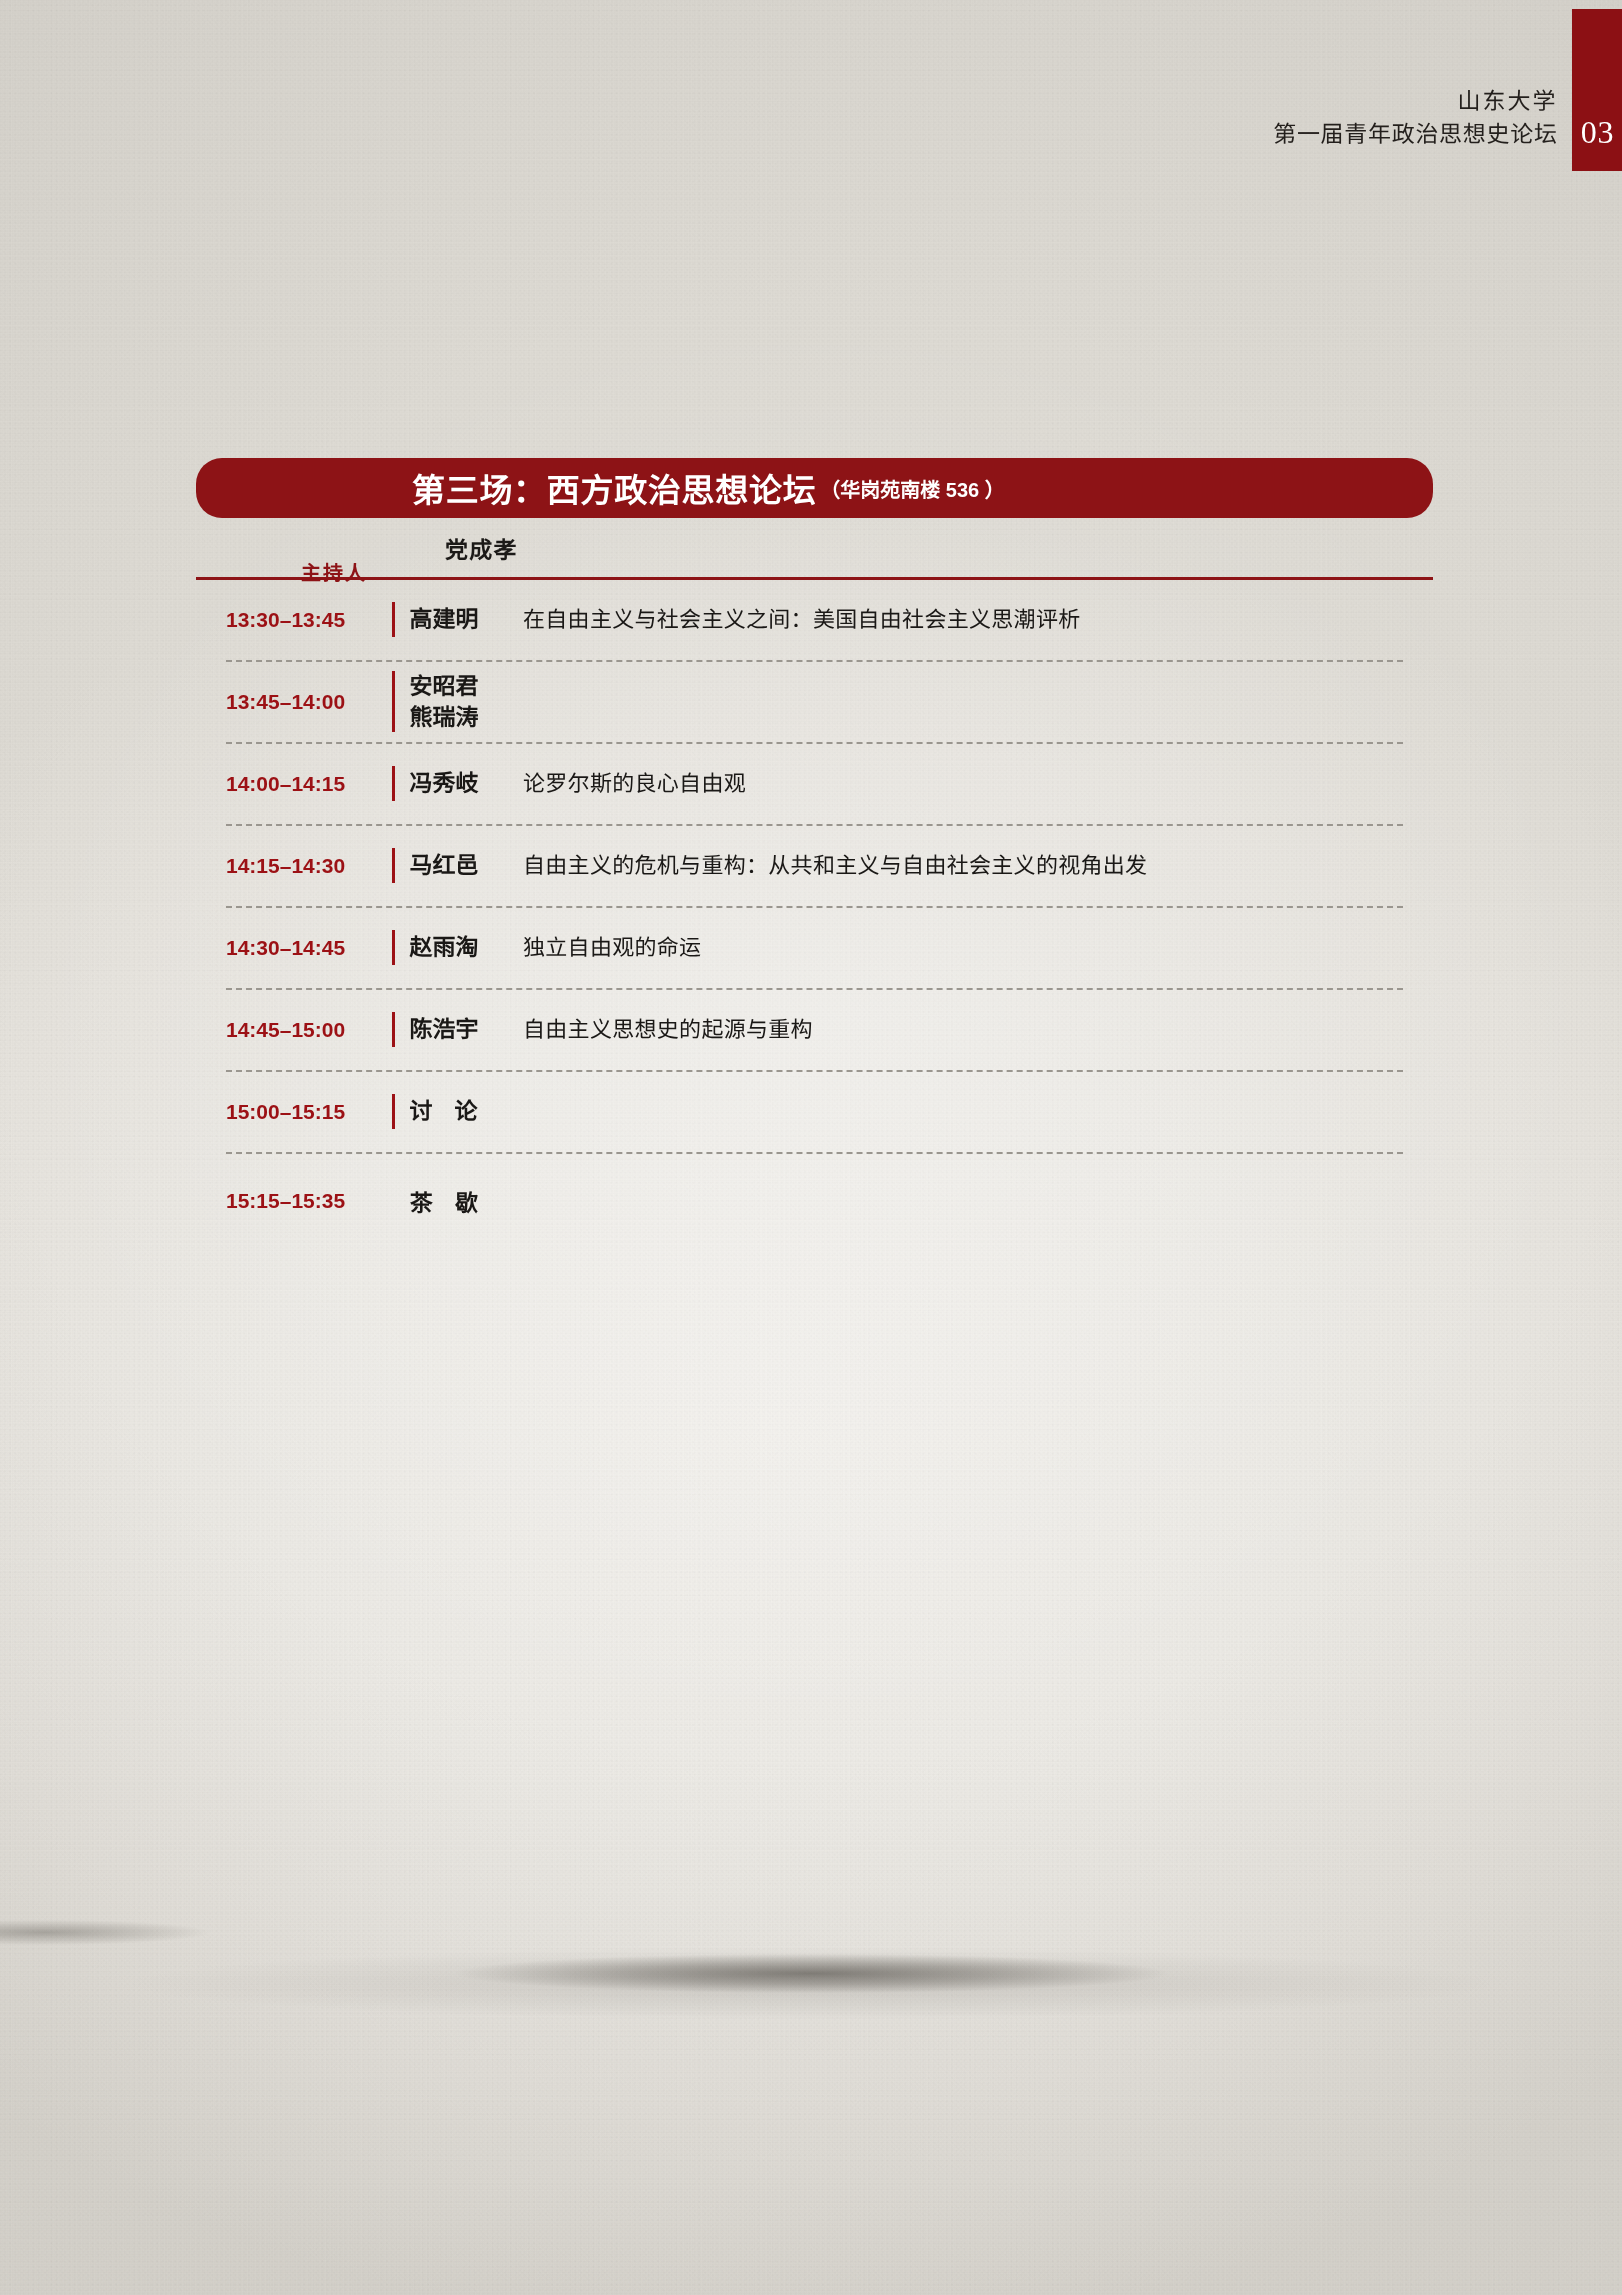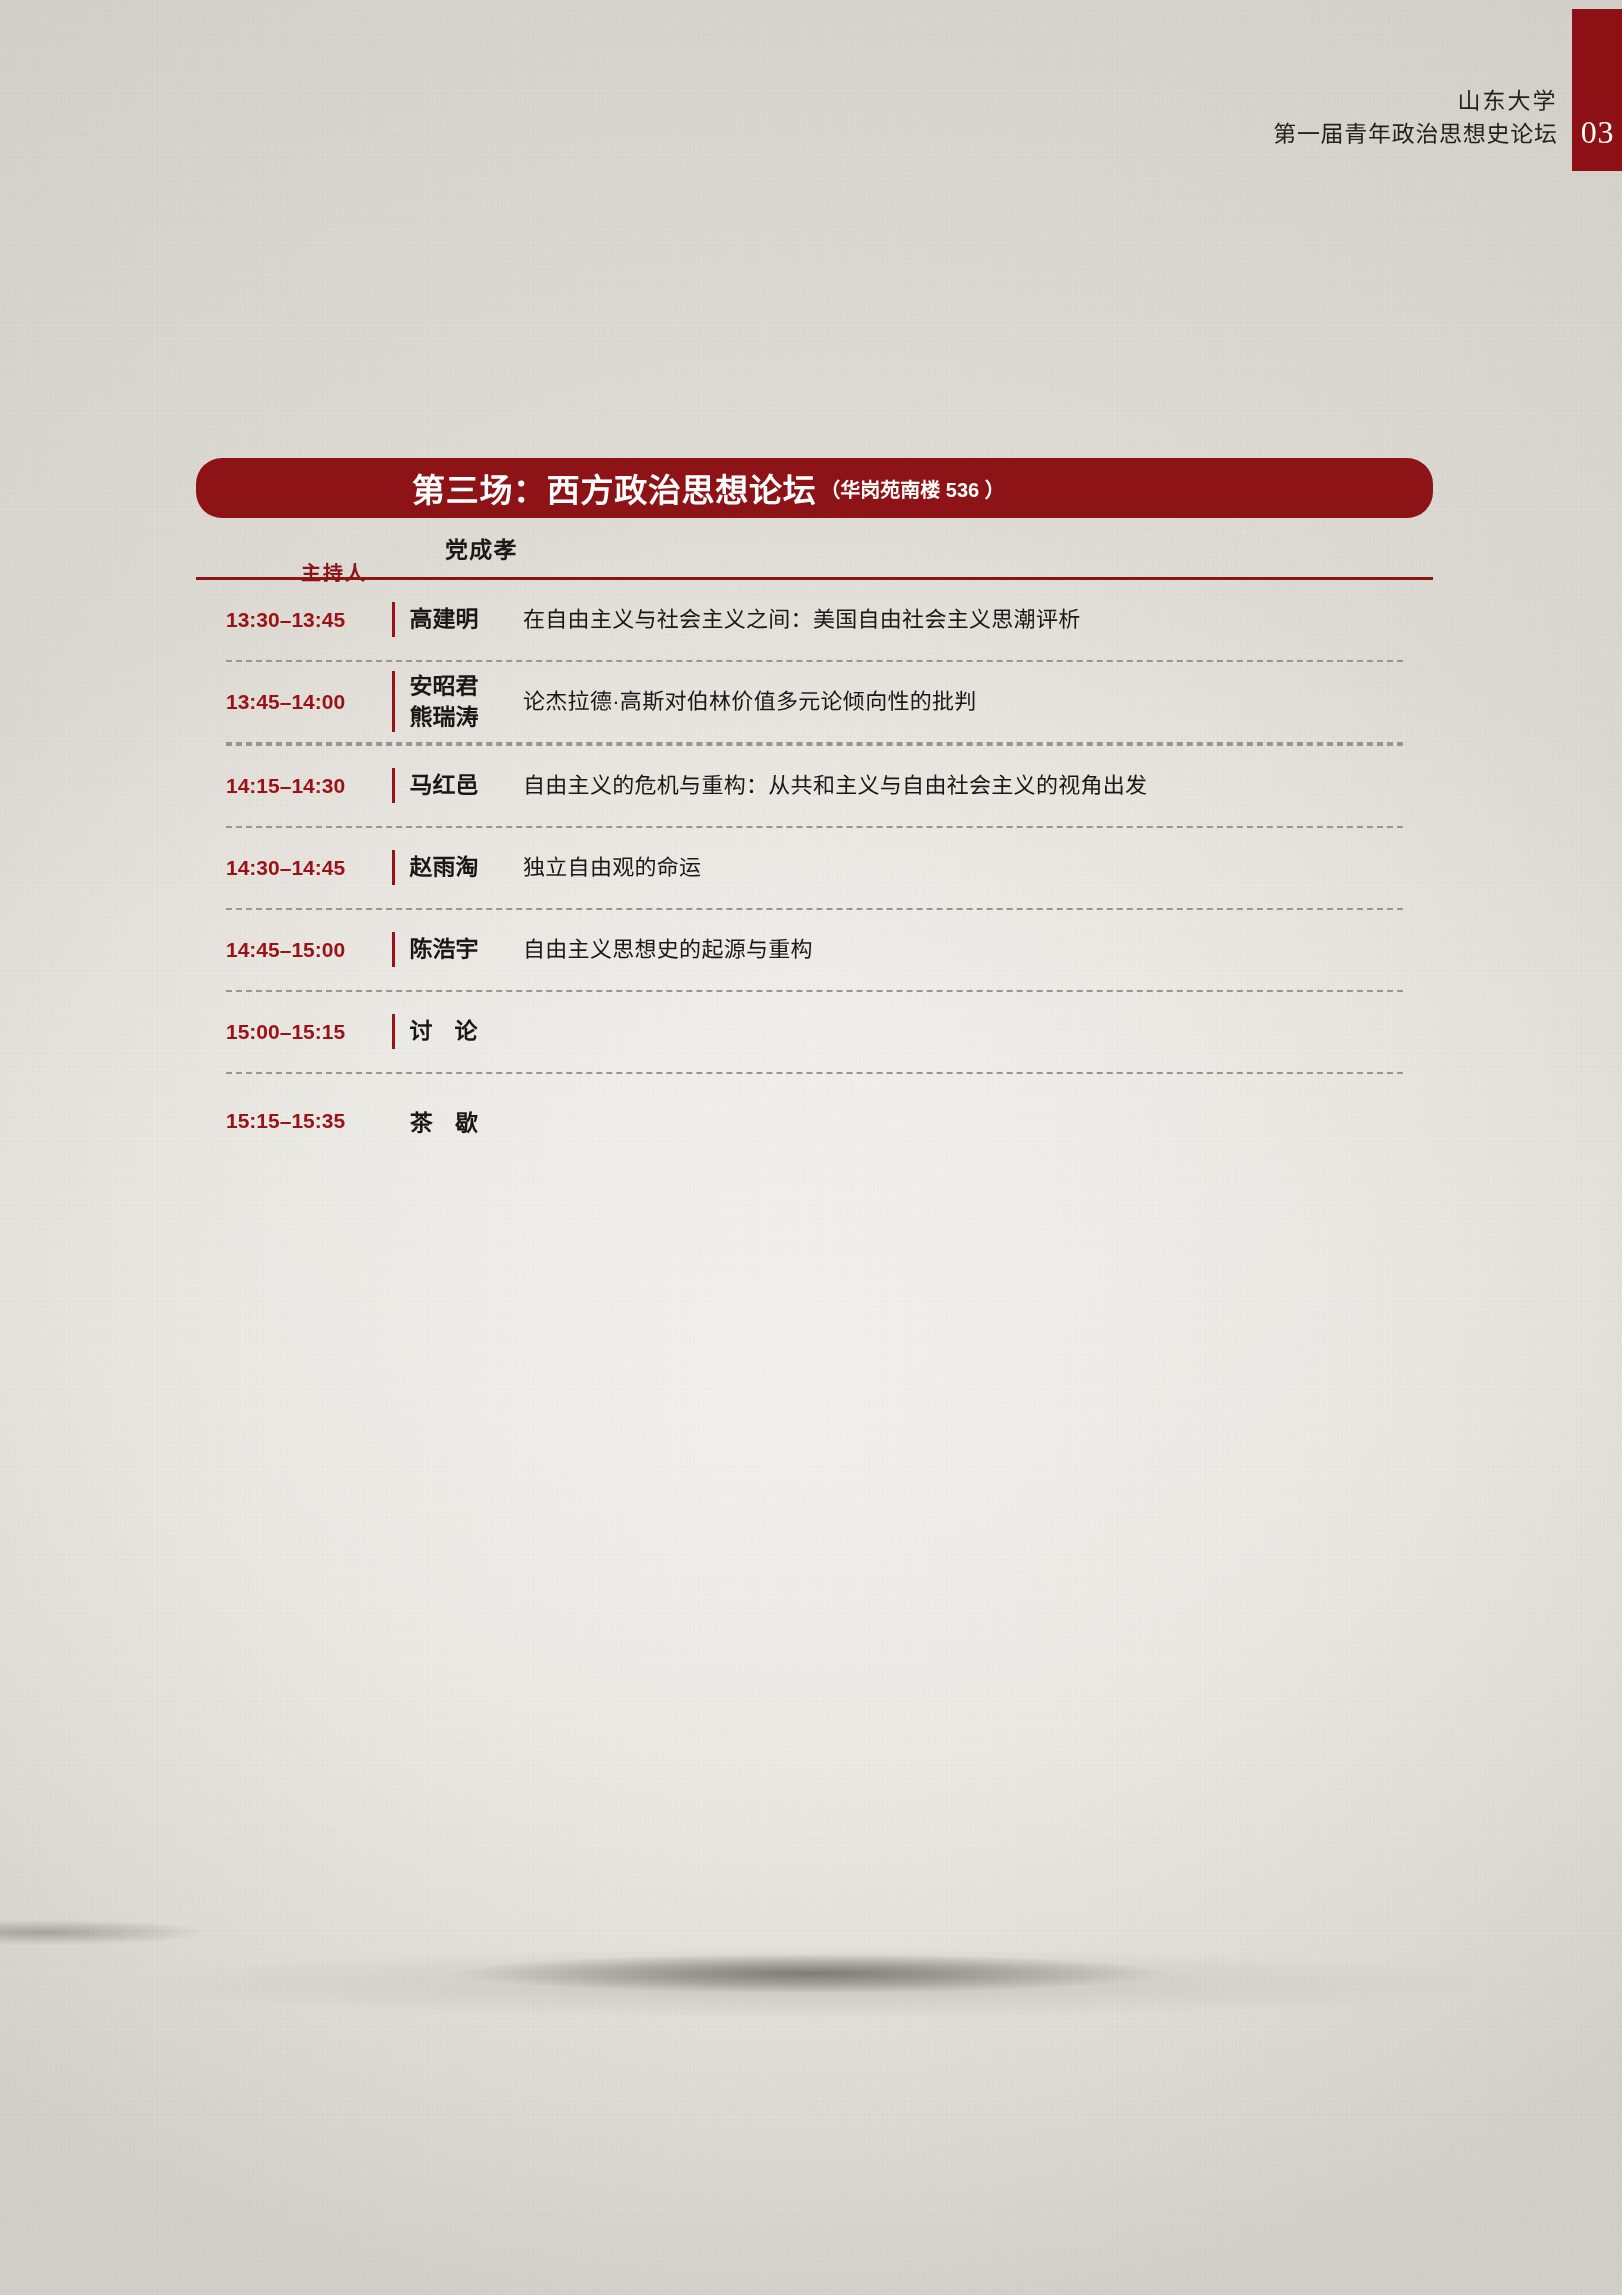--- a/index.html
+++ b/index.html
@@ -258,24 +258,30 @@
         <div class="title">在自由主义与社会主义之间：美国自由社会主义思潮评析</div>
       </div>
       <div class="dashed"></div>
 
       <div class="row">
         <div class="time">13:45–14:00</div>
         <div class="speaker">
           <span>安昭君</span>
           <span>熊瑞涛</span>
         </div>
-        <div class="title">论杰拉德·高斯对伯林价值多元论倾向性的批判</div>
-      </div>
-      <div class="dashed"></div>
-
+      </div>
+      <div class="dashed"></div>
+
+      <div class="row">
+        <div class="time">14:00–14:15</div>
+        <div class="speaker">
+          <span>冯秀岐</span>
+        </div>
+        <div class="title">论罗尔斯的良心自由观</div>
+      </div>
       <div class="dashed"></div>
 
       <div class="row">
         <div class="time">14:15–14:30</div>
         <div class="speaker">
           <span>马红邑</span>
         </div>
         <div class="title">自由主义的危机与重构：从共和主义与自由社会主义的视角出发</div>
       </div>
       <div class="dashed"></div>

